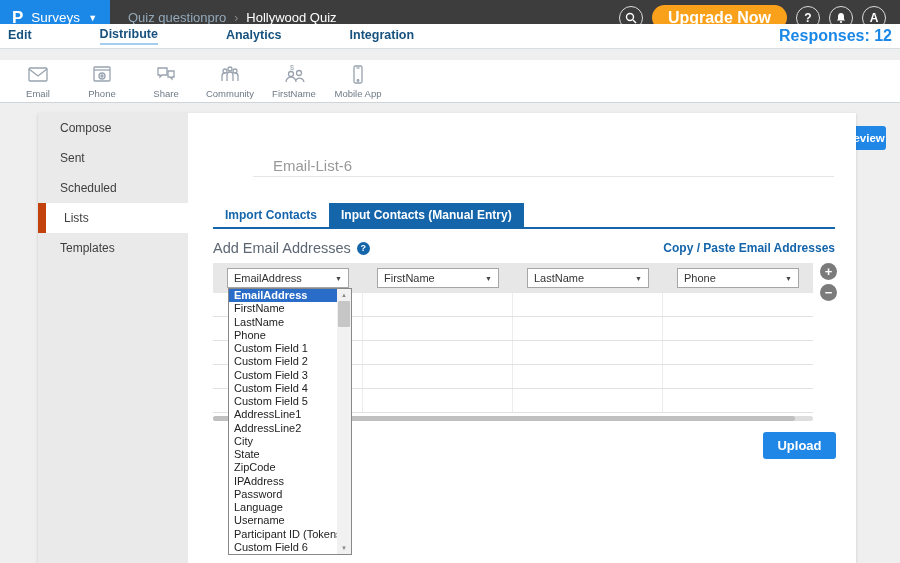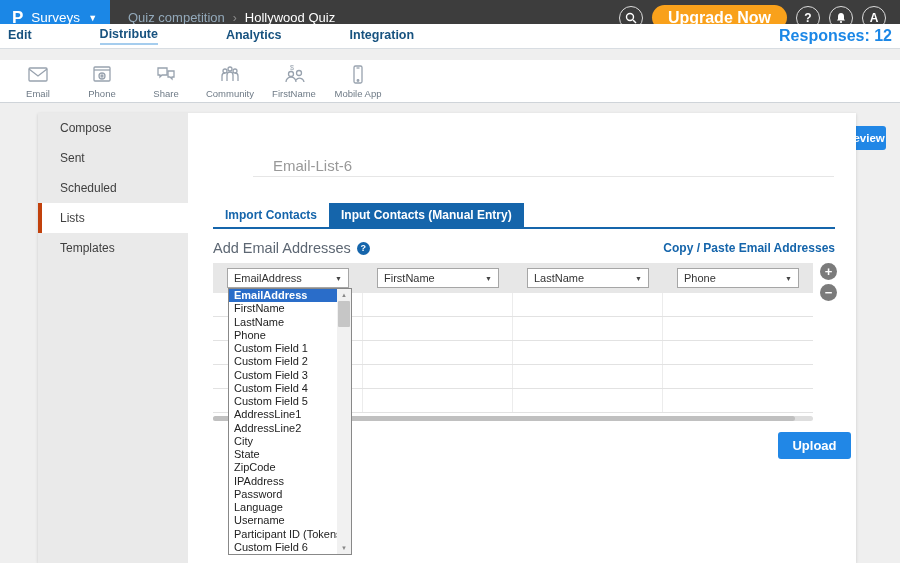--- a/index.html
+++ b/index.html
@@ -35,21 +35,21 @@
   .tool-label { font-size:9.5px; color:#6e7a86; }
   .url-box { position:absolute; left:618px; top:66px; width:199px; height:24px; background:#f4f4f4; border:1px solid #c9c9c9; border-radius:3px; display:flex; align-items:center; }
   .url-text { flex:1; font-size:10.5px; color:#444; padding-left:8px; white-space:nowrap; overflow:hidden; }
   .pencil { width:26px; height:100%; border-left:1px solid #c9c9c9; display:flex; align-items:center; justify-content:center; color:#666; font-size:12px; cursor:pointer; }
   .preview-btn { position:absolute; left:822px; top:66px; width:64px; height:24px; background:#2187e6; color:#fff; border:none; border-radius:3px; font-size:11.5px; font-weight:bold; display:flex; align-items:center; justify-content:center; gap:5px; cursor:pointer; font-family:"Liberation Sans", sans-serif; }
 
   
   .card { position:absolute; left:38px; top:113px; width:818px; height:450px; background:#fff; box-shadow:0 1px 3px rgba(0,0,0,0.15); display:flex; }
   .sidebar { width:150px; background:#eaeaea; flex-shrink:0; }
   .side-item { height:30px; display:flex; align-items:center; padding-left:22px; font-size:12px; color:#404040; cursor:pointer; }
-  .side-item.active { background:#fff; border-left:4px solid #c2410c; padding-left:18px; }
+  .side-item.active { background:#fff; border-left:8px solid #c2410c; padding-left:18px; }
   .content { position:relative; flex:1; }
 
   .page-title { position:absolute; left:85px; top:44px; font-size:15px; color:#999; }
   .title-rule { position:absolute; left:65px; right:22px; top:63px; border-bottom:1px solid #e6e6e6; }
 
   .tabs { position:absolute; left:25px; top:90px; height:24px; display:flex; }
   .tab { font-size:12px; font-weight:bold; color:#1565ab; padding:0 12px; display:flex; align-items:center; cursor:pointer; }
   .tab.active { background:#1565ab; color:#fff; }
   .tab-rule { position:absolute; left:25px; right:21px; top:114px; border-bottom:2px solid #1565ab; }
 
@@ -67,21 +67,21 @@
   .crow { display:flex; height:24px; border-bottom:1px solid #e2e2e2; background:#fff; }
   .ccell { width:150px; border-right:1px solid #ececec; cursor:text; }
   .ccell:last-child { border-right:none; }
   .hscroll { position:absolute; left:25px; top:303px; width:600px; height:5px; background:#dedede; border-radius:3px; }
   .hscroll-thumb { width:97%; height:5px; background:#c0c0c0; border-radius:3px; cursor:grab; }
 
   .round-ctl { position:absolute; left:632px; width:17px; height:17px; border-radius:50%; background:#7b7b7b; color:#fff; font-size:13px; font-weight:bold; display:flex; align-items:center; justify-content:center; cursor:pointer; line-height:1; }
   .ctl-add { top:150px; }
   .ctl-remove { top:171px; }
 
-  .upload-btn { position:absolute; left:590px; top:319px; width:73px; height:27px; background:#2187e6; color:#fff; border:none; border-radius:3px; font-size:13px; font-weight:bold; cursor:pointer; font-family:"Liberation Sans", sans-serif; }
+  .upload-btn { position:absolute; left:575px; top:319px; width:73px; height:27px; background:#2187e6; color:#fff; border:none; border-radius:3px; font-size:13px; font-weight:bold; cursor:pointer; font-family:"Liberation Sans", sans-serif; }
 
   
   .dropdown { position:absolute; left:40px; top:175px; width:124px; height:267px; background:#fff; border:1px solid #888; z-index:10; display:flex; }
   .dd-list { flex:1; overflow:hidden; }
   .dd-item { height:13.25px; line-height:13.25px; font-size:11px; color:#222; padding-left:5px; white-space:nowrap; cursor:pointer; }
   .dd-item.selected { background:#2a6dc9; color:#fff; font-weight:bold; }
   .dd-scroll { width:14px; background:#f1f1f1; display:flex; flex-direction:column; align-items:center; flex-shrink:0; }
   .dd-arrow { height:12px; width:14px; display:flex; align-items:center; justify-content:center; font-size:6px; color:#888; cursor:pointer; }
   .dd-thumb { width:12px; height:26px; background:#c6c6c6; border-radius:1px; cursor:grab; }
   .dd-track { flex:1; }
@@ -91,21 +91,21 @@
 
 <div id="screen">
 
   <div class="topbar">
     <div class="logo-block">
       <span class="logo-p">P</span>
       <span class="brand">Surveys</span>
       <span class="caret">▼</span>
     </div>
     <div class="crumbs">
-      <span class="crumb-parent">Quiz competition</span>
+      <span class="crumb-parent">Quiz questionpro</span>
       <span class="crumb-sep">›</span>
       <span class="crumb-current">Hollywood Quiz</span>
     </div>
     <div class="topbar-right">
       <span class="circle-btn">
         <svg width="12" height="12" viewBox="0 0 12 12">
             <circle cx="5" cy="5" r="3.5" stroke="#fff" stroke-width="1.4" fill="none"></circle>
             <line x1="8" y1="8" x2="11" y2="11" stroke="#fff" stroke-width="1.4"></line>
           </svg>
       </span>

